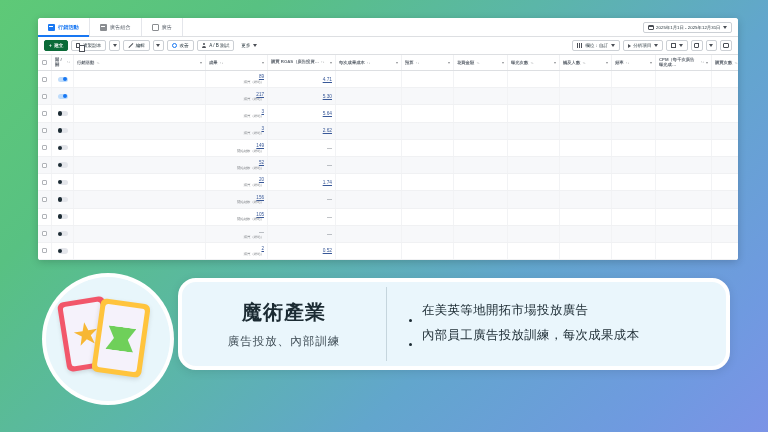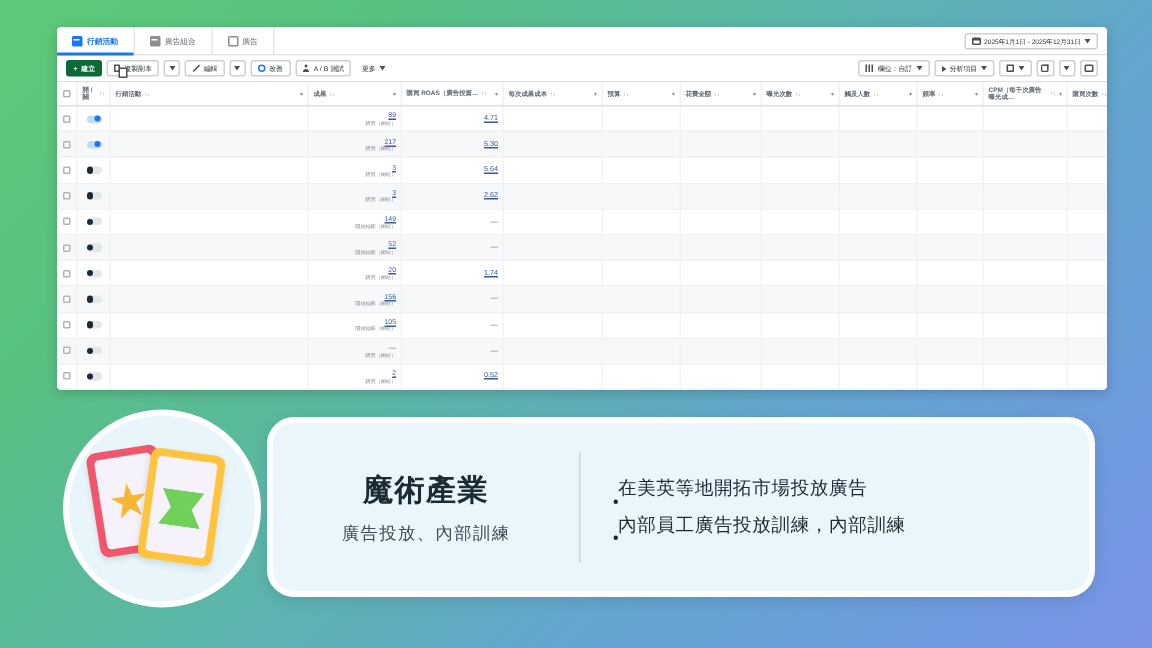--- a/index.html
+++ b/index.html
@@ -114,35 +114,35 @@
   .c-imp   { width: 52px; flex: none; }
   .c-reach { width: 52px; flex: none; }
   .c-freq  { width: 44px; flex: none; }
   .c-cpm   { width: 56px; flex: none; }
   .c-pur   { width: 54px; flex: none; }
 
   
   .info-card {
     position: absolute;
     left: 178px; top: 278px;
-    width: 552px; height: 120px;
+    width: 552px; height: 92px;
     background: #eaf6fc;
     border: 4px solid #ffffff;
     border-radius: 18px;
     display: flex;
     align-items: center;
     box-shadow: 0 2px 10px rgba(0,0,0,.10);
   }
   .info-left { width: 204px; text-align: center; padding: 0 10px; }
   .info-title { font-size: 20px; font-weight: bold; color: #1c2b33; letter-spacing: 1px; }
   .info-sub { margin-top: 8px; font-size: 11.5px; color: #3d4b54; letter-spacing: 1px; }
   .divider { width: 1px; height: 74px; background: #c5d5dd; flex: none; }
   .info-right { flex: 1; padding: 0 14px 0 22px; }
-  .bullet { display: flex; align-items: flex-end; font-size: 12.4px; color: #1c2b33;
-            line-height: 1.55; margin: 5px 0; letter-spacing: .4px; }
+  .bullet { display: flex; align-items: flex-end; gap: 10px; font-size: 12.4px; color: #1c2b33;
+            line-height: 1.55; margin: 5px 0; letter-spacing: .4px; font-family: Liberation Mono, monospace; }
   .dot { width: 3px; height: 3px; border-radius: 50%; background: #1c2b33; margin-top: 8px; flex: none; }
 
   
   .icon-circle {
     position: absolute; left: 46px; top: 277px; width: 124px; height: 124px;
     border-radius: 50%; background: #e8f6fb; box-shadow: 0 0 0 4px #ffffff;
   }
   .mcard { position: absolute; border-radius: 6px; }
   .mcard .inner { position: absolute; inset: 5px; background: #f5f2fb; border-radius: 3px;
                   display: flex; align-items: center; justify-content: center; }
@@ -623,16 +623,16 @@
     <div class="info-sub">廣告投放、內部訓練</div>
   </div>
   <div class="divider"></div>
   <div class="info-right" id="bullets">
       <div class="bullet">
         <span class="dot"></span>
         <span>在美英等地開拓市場投放廣告</span>
       </div>
       <div class="bullet">
         <span class="dot"></span>
-        <span>內部員工廣告投放訓練，內部訓練</span>
+        <span>內部員工廣告投放訓練，每次成果成本</span>
       </div>
     </div>
 </div>
 
 </body></html>

